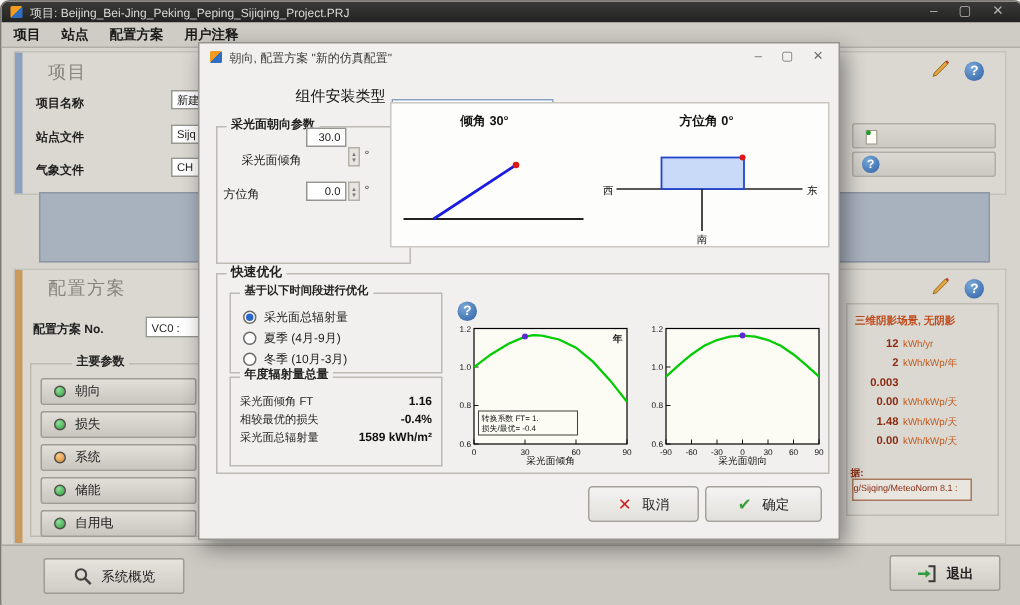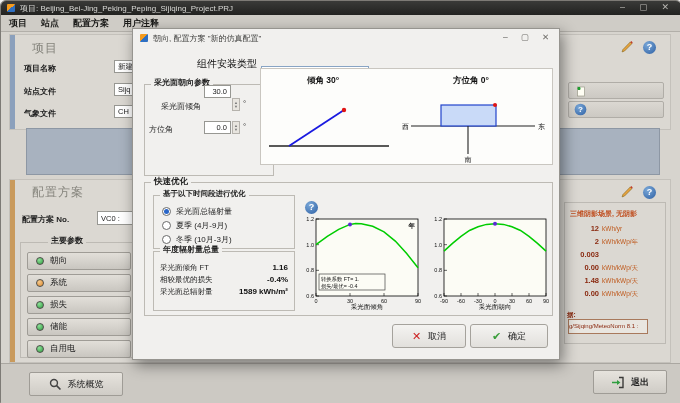--- a/index.html
+++ b/index.html
@@ -123,26 +123,26 @@
     <input class="abs tinput" style="left: 87px; top: 31px; width: 120px; height: 14px;" value="VC0 :">
 
     <div class="abs grp" style="left:10px;top:62px;width:280px;height:114px;">
       <span class="legend lg-gray">主要参数</span>
       <div id="variant-buttons" style="padding-top:9px;">
           <div class="vbtn">
             <span class="led green"></span>
             <span>朝向</span>
           </div>
           <div class="vbtn">
+            <span class="led green"></span>
+            <span>损失</span>
+          </div>
+          <div class="vbtn">
             <span class="led orange"></span>
             <span>系统</span>
-          </div>
-          <div class="vbtn">
-            <span class="led green"></span>
-            <span>损失</span>
           </div>
           <div class="vbtn">
             <span class="led green"></span>
             <span>储能</span>
           </div>
           <div class="vbtn">
             <span class="led green"></span>
             <span>自用电</span>
           </div>
         </div>

